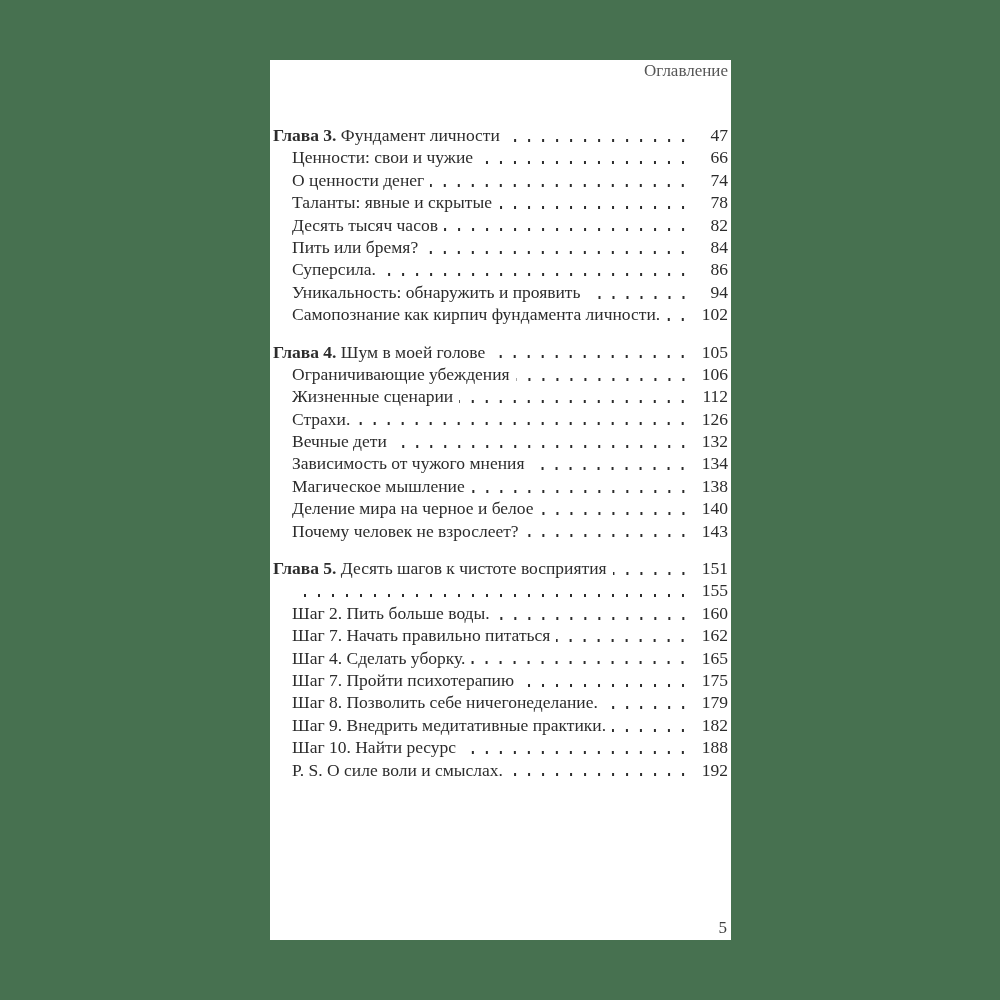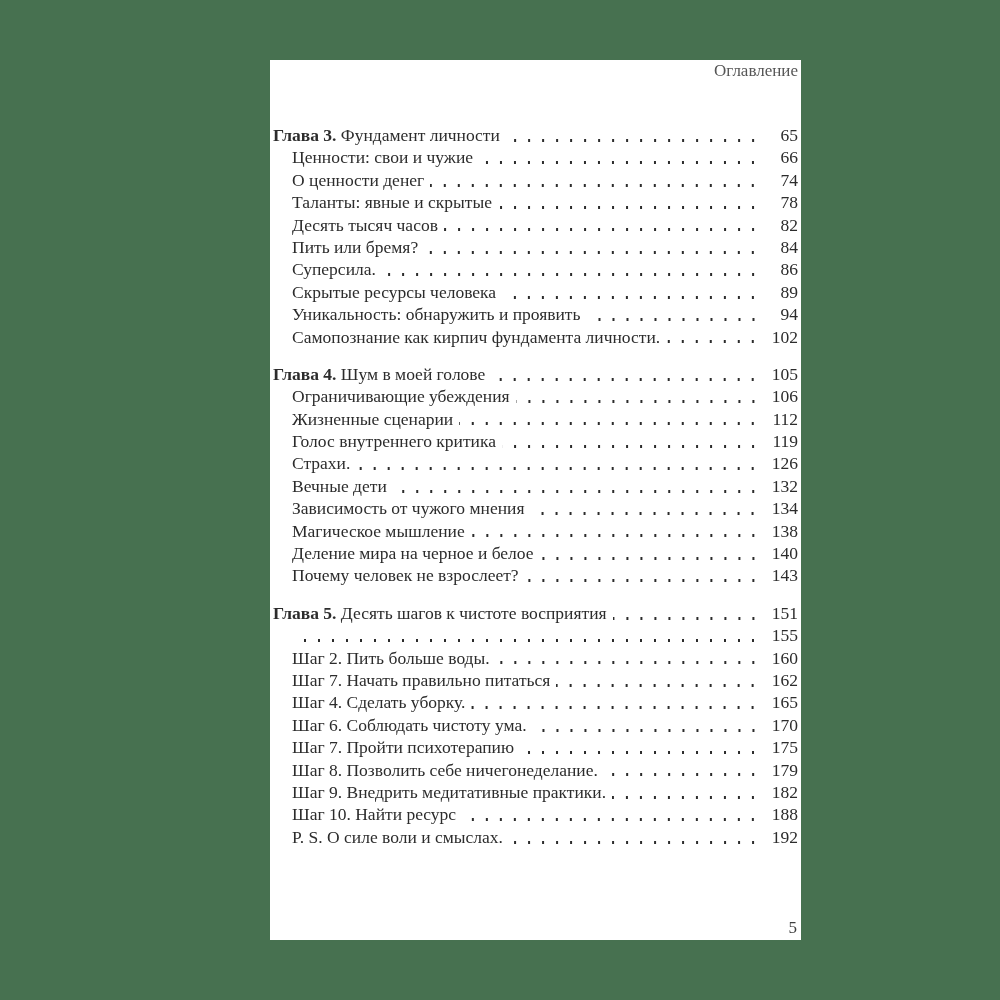--- a/index.html
+++ b/index.html
@@ -8,21 +8,21 @@
     --ink:#2c2c2c;
     --muted:#565656;
   }
   html,body{margin:0;padding:0;}
   body{
     width:1000px;height:1000px;overflow:hidden;
     background:var(--bg);
     font-family:"Liberation Serif","DejaVu Serif",serif;
   }
   .page{
-    position:absolute;left:270px;top:60px;width:531px;height:880px;
+    position:absolute;left:270px;top:60px;width:461px;height:880px;
     background:var(--paper);color:var(--ink);
   }
   .page-header{
     position:absolute;top:1px;right:3px;
     font-size:17px;line-height:20px;color:var(--muted);
   }
   .toc{
     position:absolute;top:64px;left:3px;right:3px;
   }
   .toc-section{margin:0;}
@@ -56,21 +56,21 @@
 
 <div>
   <div class="page">
     <div class="page-header">Оглавление</div>
 
     <div class="toc">
   <div class="toc-section">
     <div class="row chapter">
       <span class="title"><b class="chapter-label">Глава 3.</b><span>Фундамент личности</span></span>
       <span class="leader"></span>
-      <span class="pnum">65</span>
+      <span class="pnum">47</span>
     </div>
     <div>
   <div class="row entry">
     <span class="title">Ценности: свои и чужие</span>
     <span class="leader"></span>
     <span class="pnum">66</span>
   </div>
 
   <div class="row entry">
     <span class="title">О ценности денег</span>
@@ -95,25 +95,20 @@
     <span class="leader"></span>
     <span class="pnum">84</span>
   </div>
 
   <div class="row entry">
     <span class="title">Суперсила.</span>
     <span class="leader"></span>
     <span class="pnum">86</span>
   </div>
 
-  <div class="row entry">
-    <span class="title">Скрытые ресурсы человека</span>
-    <span class="leader"></span>
-    <span class="pnum">89</span>
-  </div>
 
   <div class="row entry">
     <span class="title">Уникальность: обнаружить и проявить</span>
     <span class="leader"></span>
     <span class="pnum">94</span>
   </div>
 
   <div class="row entry">
     <span class="title">Самопознание как кирпич фундамента личности.</span>
     <span class="leader"></span>
@@ -134,25 +129,20 @@
     <span class="leader"></span>
     <span class="pnum">106</span>
   </div>
 
   <div class="row entry">
     <span class="title">Жизненные сценарии</span>
     <span class="leader"></span>
     <span class="pnum">112</span>
   </div>
 
-  <div class="row entry">
-    <span class="title">Голос внутреннего критика</span>
-    <span class="leader"></span>
-    <span class="pnum">119</span>
-  </div>
 
   <div class="row entry">
     <span class="title">Страхи.</span>
     <span class="leader"></span>
     <span class="pnum">126</span>
   </div>
 
   <div class="row entry">
     <span class="title">Вечные дети</span>
     <span class="leader"></span>
@@ -209,25 +199,20 @@
     <span class="pnum">162</span>
   </div>
 
   <div class="row entry">
     <span class="title">Шаг 4. Сделать уборку.</span>
     <span class="leader"></span>
     <span class="pnum">165</span>
   </div>
 
 
-  <div class="row entry">
-    <span class="title">Шаг 6. Соблюдать чистоту ума.</span>
-    <span class="leader"></span>
-    <span class="pnum">170</span>
-  </div>
 
   <div class="row entry">
     <span class="title">Шаг 7. Пройти психотерапию</span>
     <span class="leader"></span>
     <span class="pnum">175</span>
   </div>
 
   <div class="row entry">
     <span class="title">Шаг 8. Позволить себе ничегонеделание.</span>
     <span class="leader"></span>

